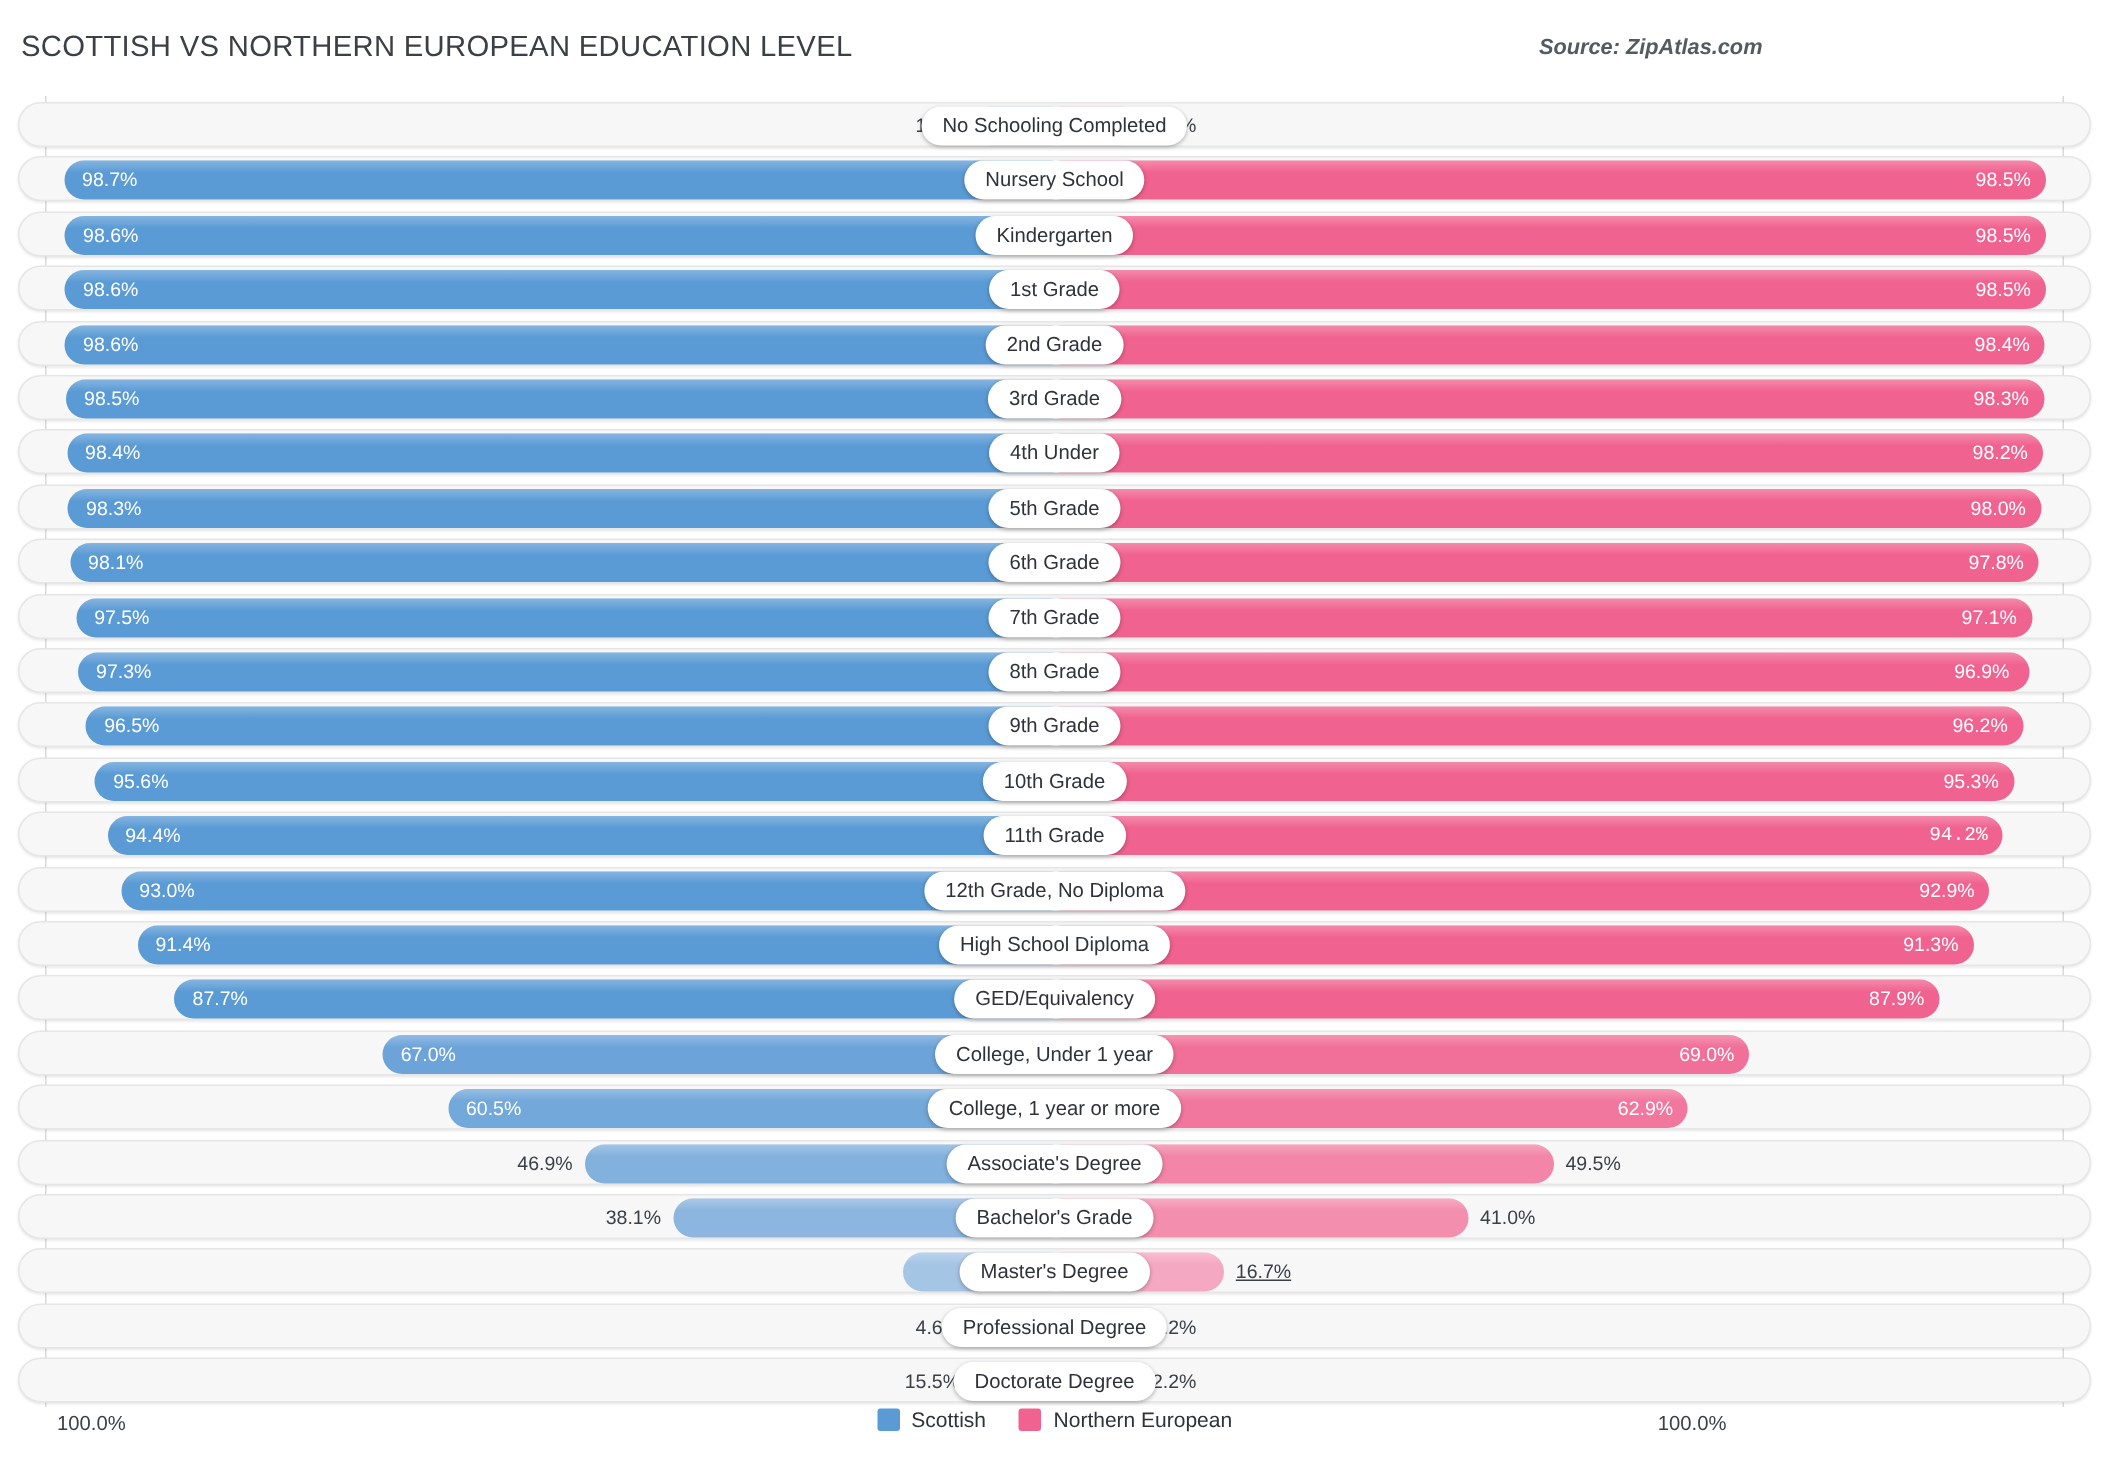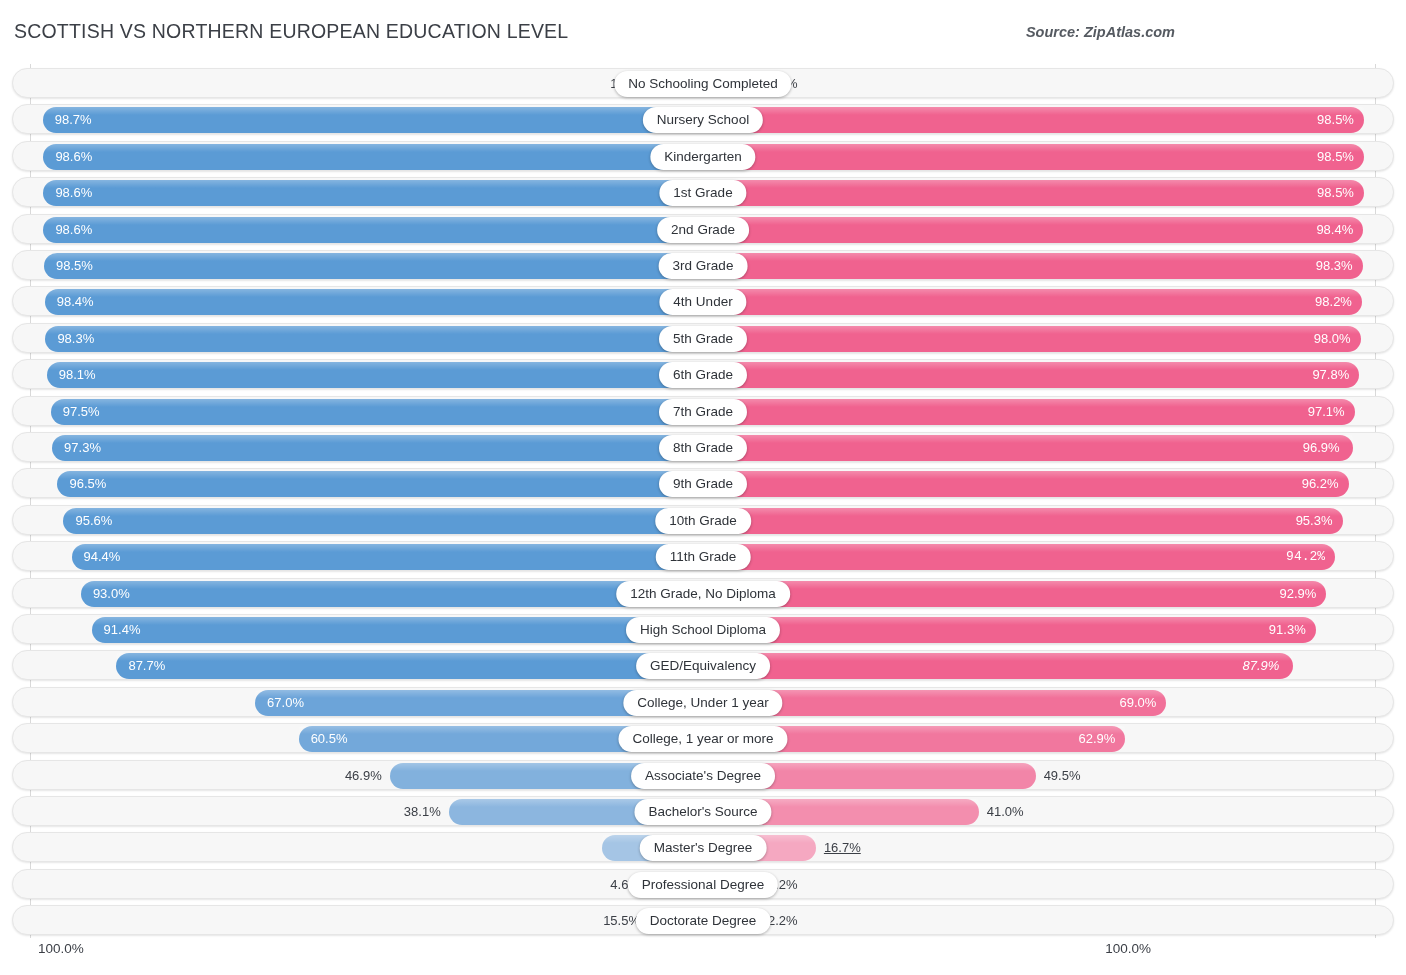--- a/index.html
+++ b/index.html
@@ -253,21 +253,21 @@
             <div class="val val-in-l" style="left: 90.62px;">91.4%</div>
             <div class="val val-in-r" style="left: 1248.71px; width: 44px; text-align: right;">91.3%</div>
           </div>
           <div class="pill">High School Diploma</div>
         </div>
         <div class="row" style="top: 586.4px;">
           <div class="bars">
             <div class="bar bar-l" style="left: 103.41px; width: 587.59px; background: rgb(91, 155, 213);"></div>
             <div class="bar bar-r" style="left: 691px; width: 588.93px; background: rgb(240, 98, 143);"></div>
             <div class="val val-in-l" style="left: 115.41px;">87.7%</div>
-            <div class="val val-in-r" style="left: 1225.93px; width: 44px; text-align: center; font-style: italic;">87.9%</div>
+            <div class="val val-in-r" style="left: 1225.93px; width: 44px; text-align: right;">87.9%</div>
           </div>
           <div class="pill">GED/Equivalency</div>
         </div>
         <div class="row" style="top: 622.8px;">
           <div class="bars">
             <div class="bar bar-l" style="left: 242.1px; width: 448.9px; background: rgb(108, 164, 217);"></div>
             <div class="bar bar-r" style="left: 691px; width: 462.3px; background: rgb(241, 112, 153);"></div>
             <div class="val val-in-l" style="left: 254.1px;">67.0%</div>
             <div class="val val-in-r" style="left: 1099.3px; width: 44px; text-align: right;">69.0%</div>
           </div>
@@ -291,21 +291,21 @@
           </div>
           <div class="pill">Associate's Degree</div>
         </div>
         <div class="row" style="top: 732px;">
           <div class="bars">
             <div class="bar bar-l" style="left: 435.73px; width: 255.27px; background: rgb(140, 182, 223);"></div>
             <div class="bar bar-r" style="left: 691px; width: 274.7px; background: rgb(243, 142, 174);"></div>
             <div class="val val-out" style="left: 383.73px; text-align: right; width: 44px;">38.1%</div>
             <div class="val val-out" style="left: 973.7px;">41.0%</div>
           </div>
-          <div class="pill">Bachelor's Source</div>
+          <div class="pill">Bachelor's Grade</div>
         </div>
         <div class="row" style="top: 768.4px;">
           <div class="bars">
             <div class="bar bar-l" style="left: 589.16px; width: 101.84px; background: rgb(165, 197, 229);"></div>
             <div class="bar bar-r" style="left: 691px; width: 111.89px; background: rgb(245, 168, 193);"></div>
             <div class="val val-out" style="left: 537.16px; text-align: right; width: 44px; margin-top: 44px;">15.2%</div>
             <div class="val val-out" style="left: 810.89px; text-decoration: underline;">16.7%</div>
           </div>
           <div class="pill">Master's Degree</div>
         </div>
@@ -326,14 +326,24 @@
             <div class="val val-out" style="left: 755px;">2.2%</div>
           </div>
           <div class="pill">Doctorate Degree</div>
         </div>
       </div>
   </div>
 
   <div class="axis-label axis-left">100.0%</div>
   <div class="axis-label axis-right">100.0%</div>
 
+  <div class="legend">
+    <div class="legend-item">
+      <span class="swatch" style="background: rgb(91, 155, 213);"></span>
+      <span class="legend-text">Scottish</span>
+    </div>
+    <div class="legend-item">
+      <span class="swatch" style="background: rgb(240, 98, 143);"></span>
+      <span class="legend-text">Northern European</span>
+    </div>
+  </div>
 
 </div>
 
 </body></html>

